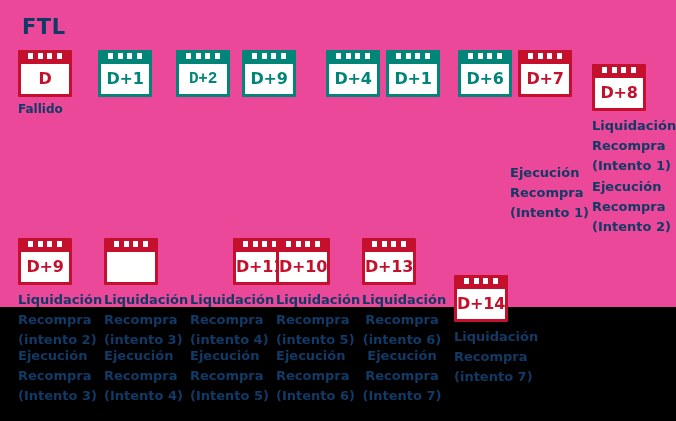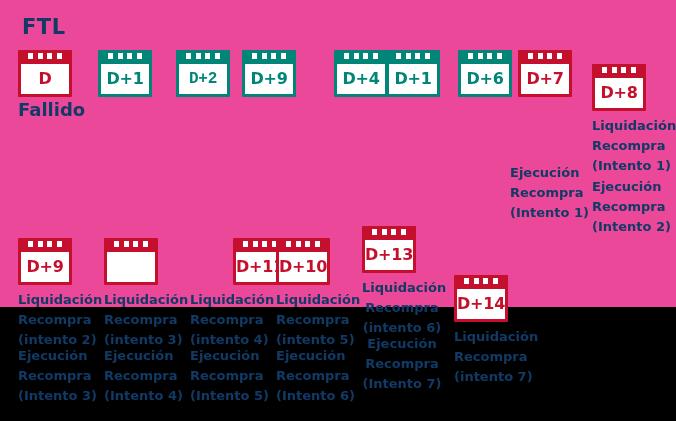--- a/index.html
+++ b/index.html
@@ -97,21 +97,21 @@
   .note {
     position: absolute;
     width: 80px;
     color: #113A66;
     font-size: 13px;
     font-weight: 700;
     line-height: 20px;
     white-space: pre-line;
   }
   .note.small-caption {
-    font-size: 18px;
+    font-size: 12px;
     line-height: 15px;
   }
 </style>
 </head>
 <body>
 
 <div id="stage">
 
   <div class="ftl-title">FTL</div>
 
@@ -157,21 +157,21 @@
       <div class="band">
           <i></i>
           <i></i>
           <i></i>
           <i></i>
         </div>
       <div class="label">D+9</div>
     </div>
   </div>
 
-  <div class="day-col" style="left:314px; top:50px;padding-left:20px;">
+  <div class="day-col" style="left:306px; top:50px;padding-left:20px;">
     <div class="cal teal">
       <div class="band">
           <i></i>
           <i></i>
           <i></i>
           <i></i>
         </div>
       <div class="label">D+4</div>
     </div>
   </div>
@@ -297,21 +297,21 @@
       <div class="label">D+10</div>
     </div>
     <div class="note" style="position:absolute; left:0; top:52px;">Liquidación
 Recompra
 (intento 5)</div>
     <div class="note" style="position:absolute; left:0; top:108px;">Ejecución
 Recompra
 (Intento 6)</div>
   </div>
 
-  <div class="day-col" style="left:362px; top:226px;text-align:center;">
+  <div class="day-col" style="left:362px; top:238px;text-align:center;">
     <div class="cal">
       <div class="band">
           <i></i>
           <i></i>
           <i></i>
           <i></i>
         </div>
       <div class="label">D+13</div>
     </div>
     <div class="note" style="position:absolute; left:0; top:52px;">Liquidación

